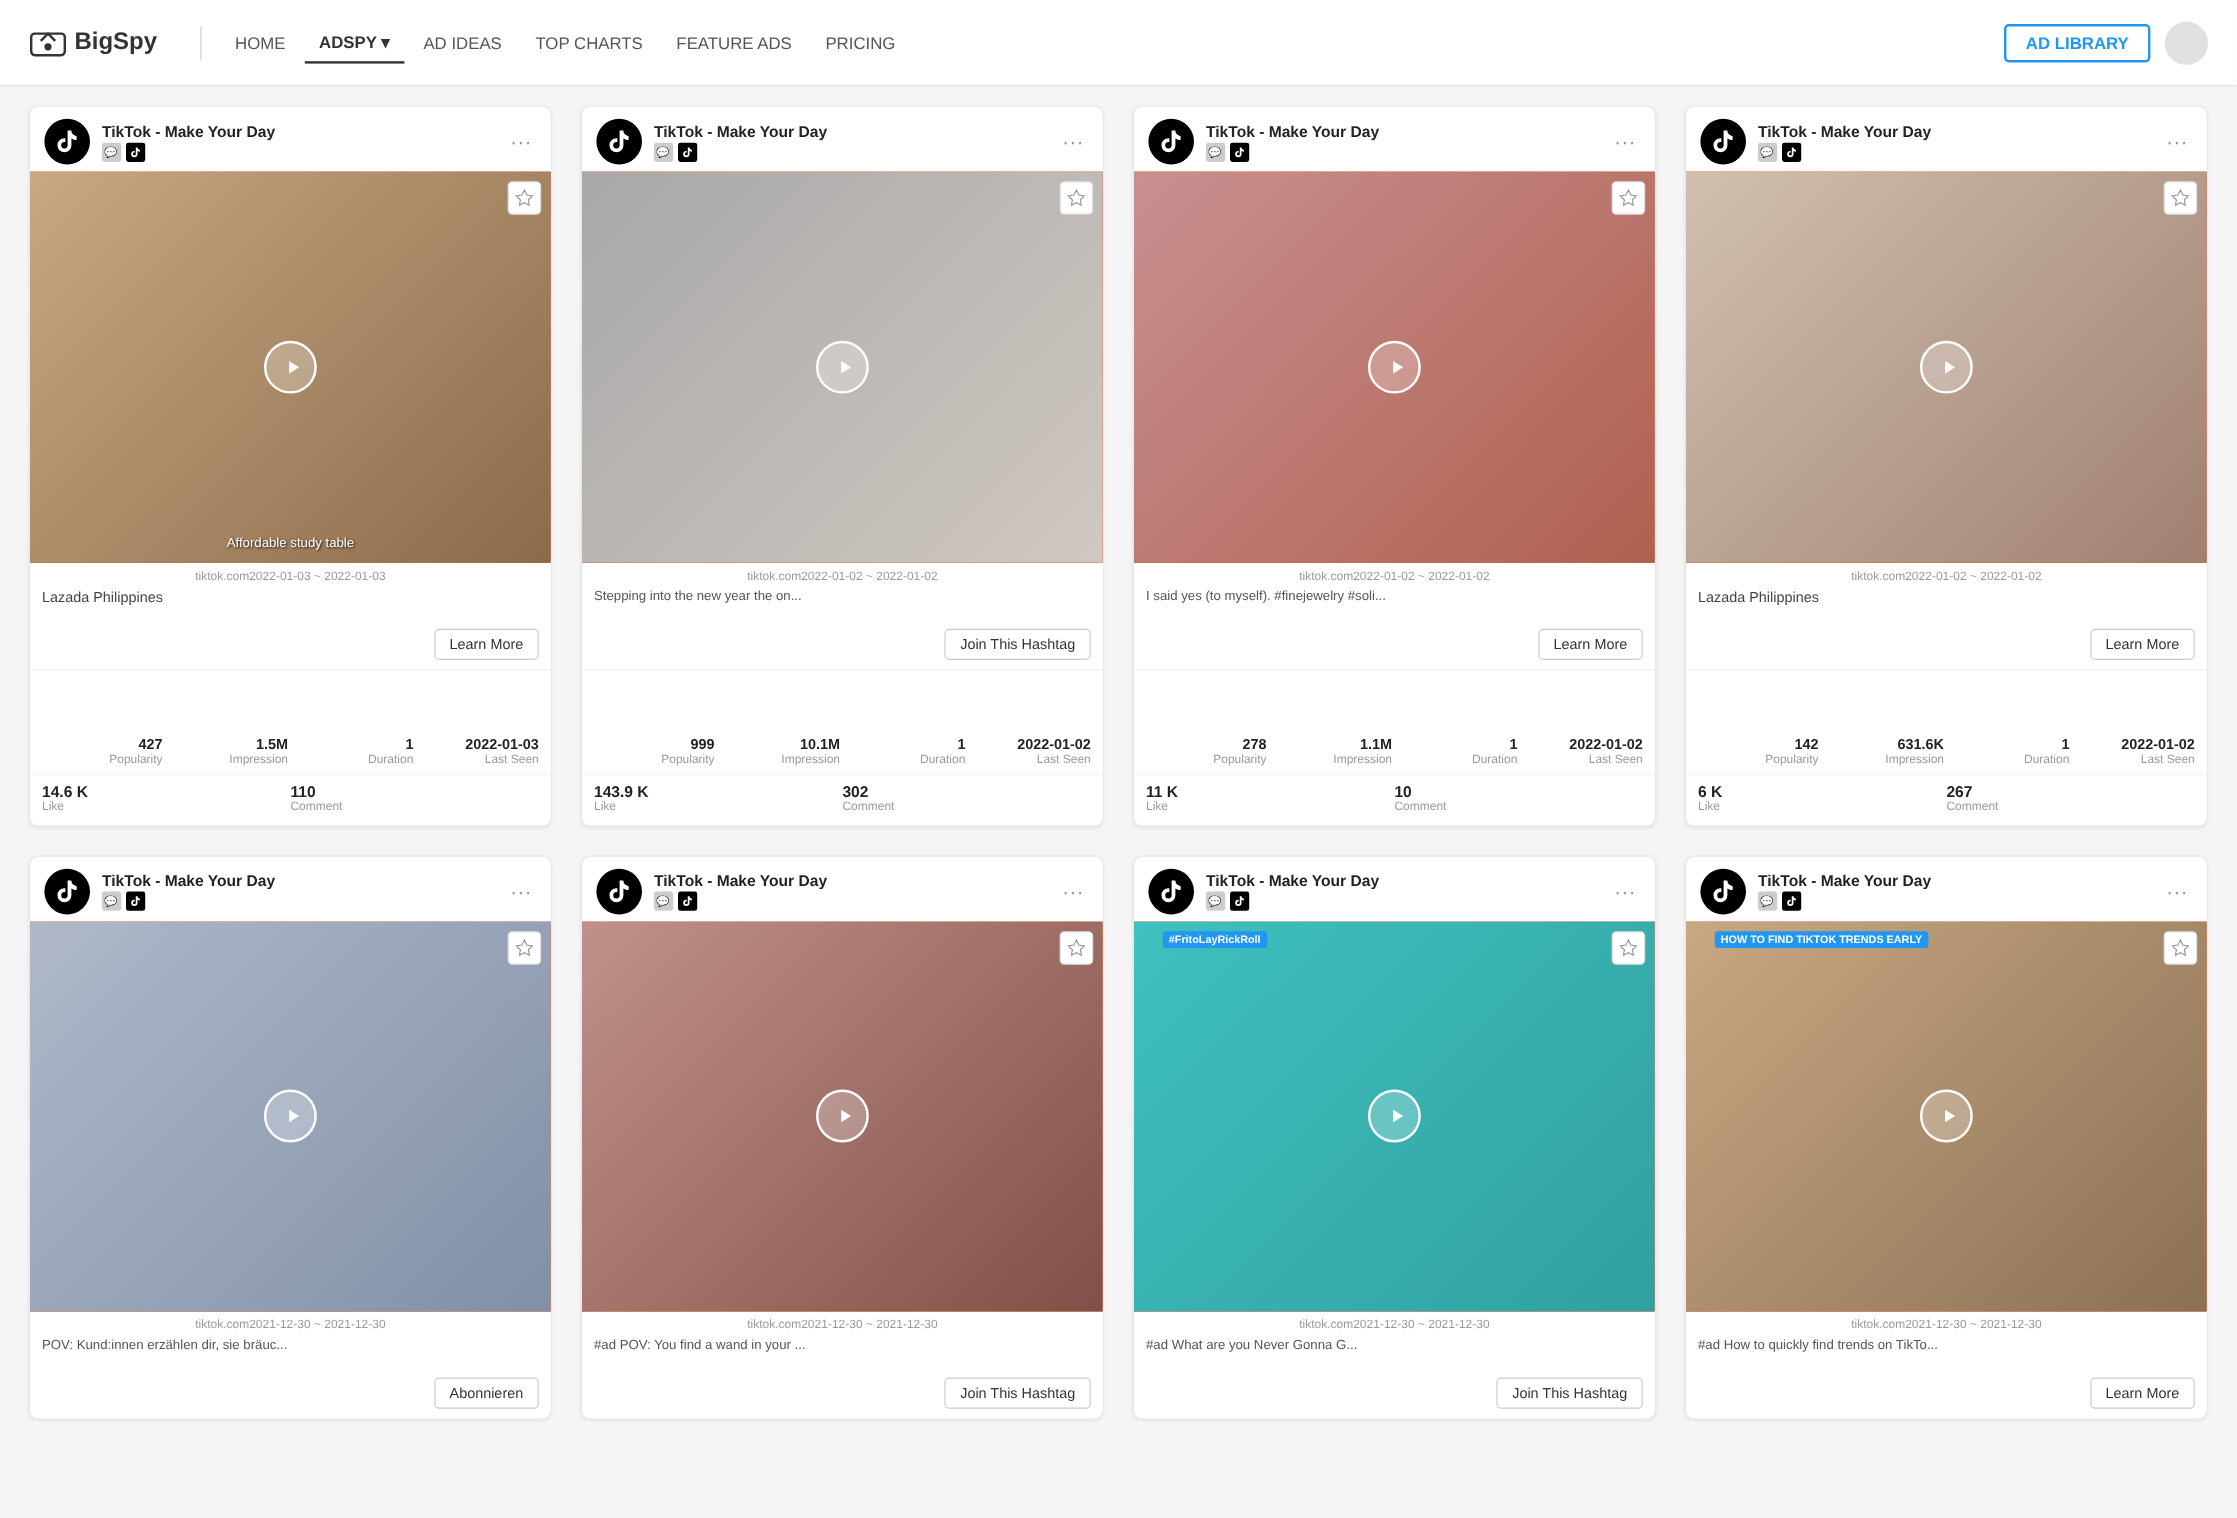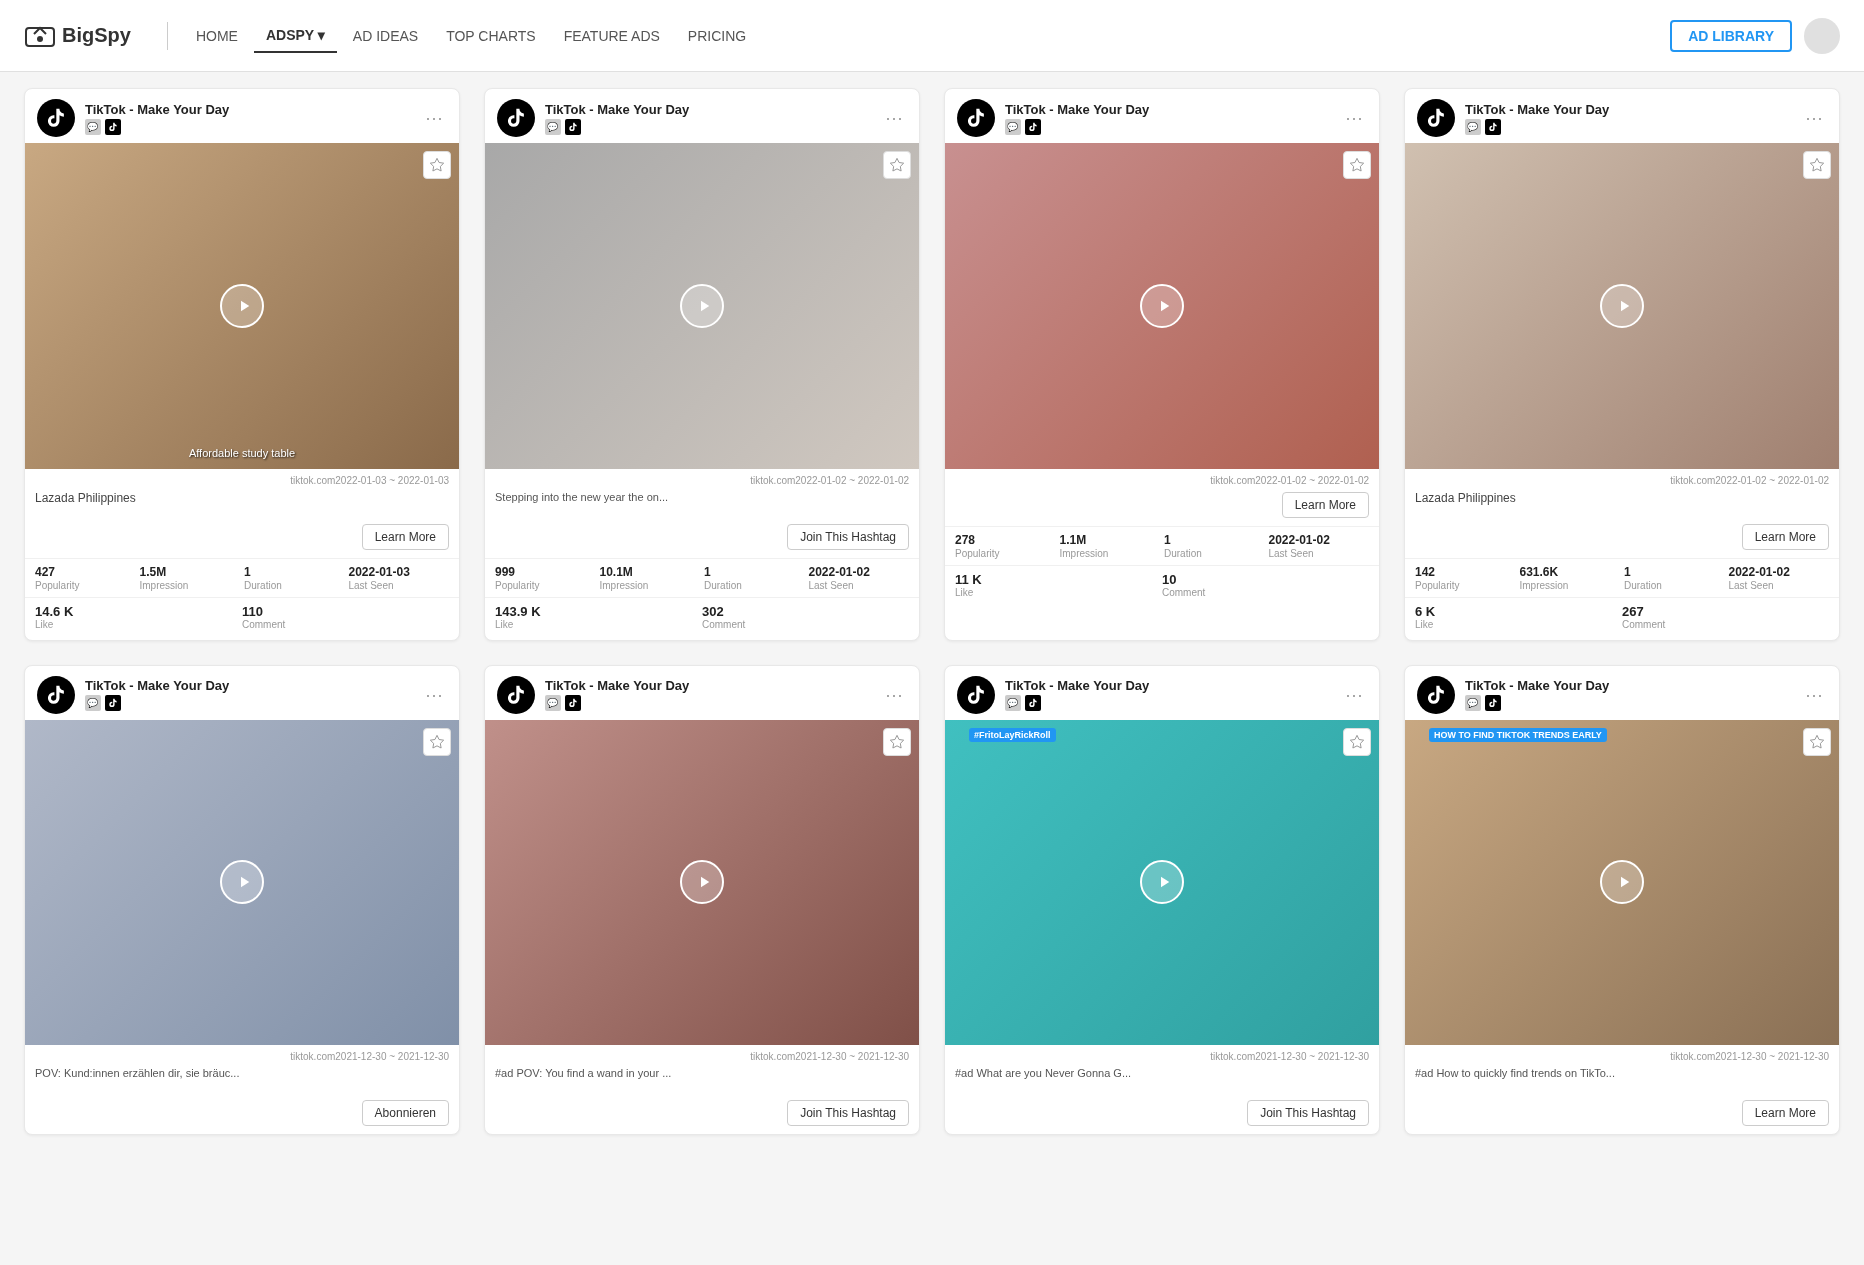--- a/index.html
+++ b/index.html
@@ -94,40 +94,40 @@
     .star-btn {
       position: absolute; top: 8px; right: 8px;
       width: 28px; height: 28px; background: #fff; border-radius: 4px;
       display: flex; align-items: center; justify-content: center;
       cursor: pointer; border: 1px solid #ddd;
     }
     .star-btn svg { width: 16px; height: 16px; fill: none; stroke: #999; }
 
     
     .card-meta {
-      display: flex; justify-content: flex-end; padding: 6px 10px 2px;
+      display: flex; justify-content: center; padding: 6px 10px 2px;
       font-size: 10px; color: #999;
     }
     .card-desc { padding: 2px 10px 4px; font-size: 11px; color: #555; line-height: 1.4; min-height: 32px; }
     .card-desc-text { display: -webkit-box; -webkit-line-clamp: 2; -webkit-box-orient: vertical; overflow: hidden; }
 
     
     .card-cta { padding: 4px 10px 8px; display: flex; justify-content: flex-end; }
     .btn-cta {
       border: 1px solid #ccc; background: #fff; color: #333;
       padding: 5px 12px; border-radius: 4px; font-size: 12px; cursor: pointer;
       white-space: nowrap;
     }
 
     
     .card-stats {
       display: grid; grid-template-columns: repeat(4, 1fr);
       padding: 6px 10px; border-top: 1px solid #f0f0f0; gap: 4px;
     }
-    .stat-item { text-align: left; }
+    .stat-item { text-align: right; margin-top: 48px; }
     .stat-value { font-size: 12px; font-weight: 700; color: #222; }
     .stat-label { font-size: 10px; color: #999; margin-top: 1px; }
 
     .card-likes {
       display: grid; grid-template-columns: repeat(2, 1fr);
       padding: 6px 10px 10px; border-top: 1px solid #f0f0f0;
     }
     .like-item { text-align: left; }
     .like-value { font-size: 13px; font-weight: 700; color: #222; }
     .like-label { font-size: 10px; color: #999; }
@@ -379,20 +379,23 @@
               <path d="M12 2l3.09 6.26L22 9.27l-5 4.87 1.18 6.88L12 17.77l-6.18 3.25L7 14.14 2 9.27l6.91-1.01L12 2z" stroke-width="1.5"></path>
             </svg>
       </div>
     </div>
 
     <div class="card-meta">
       <span>tiktok.com</span>
       <span>2022-01-02 ~ 2022-01-02</span>
     </div>
 
+    <div class="card-desc">
+      <span class="card-desc-text" style="font-size:11px;color:#555;">I said yes (to myself). #finejewelry #soli...</span>
+    </div>
 
     <div class="card-cta">
       <button class="btn-cta">Learn More</button>
     </div>
 
     <div class="card-stats">
       <div class="stat-item">
         <div class="stat-value">278</div>
         <div class="stat-label">Popularity</div>
       </div>

